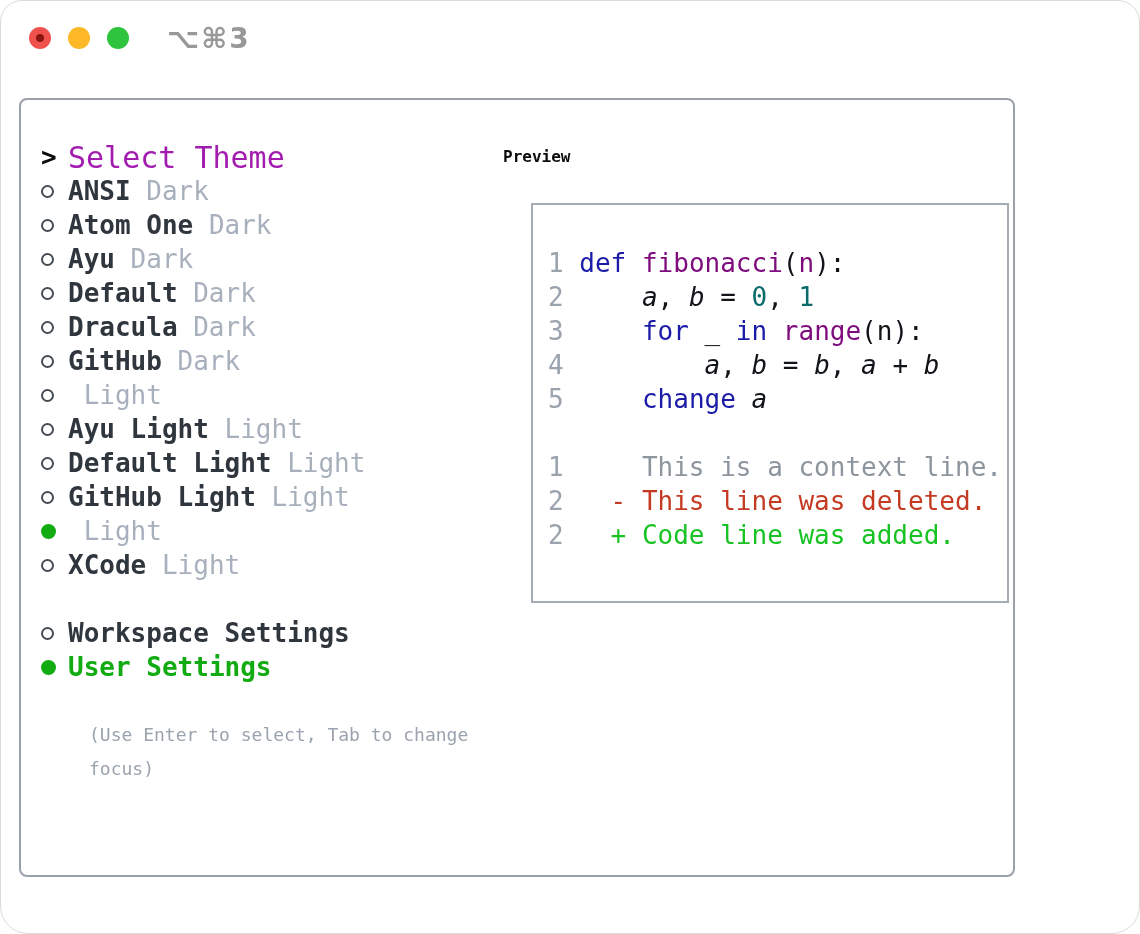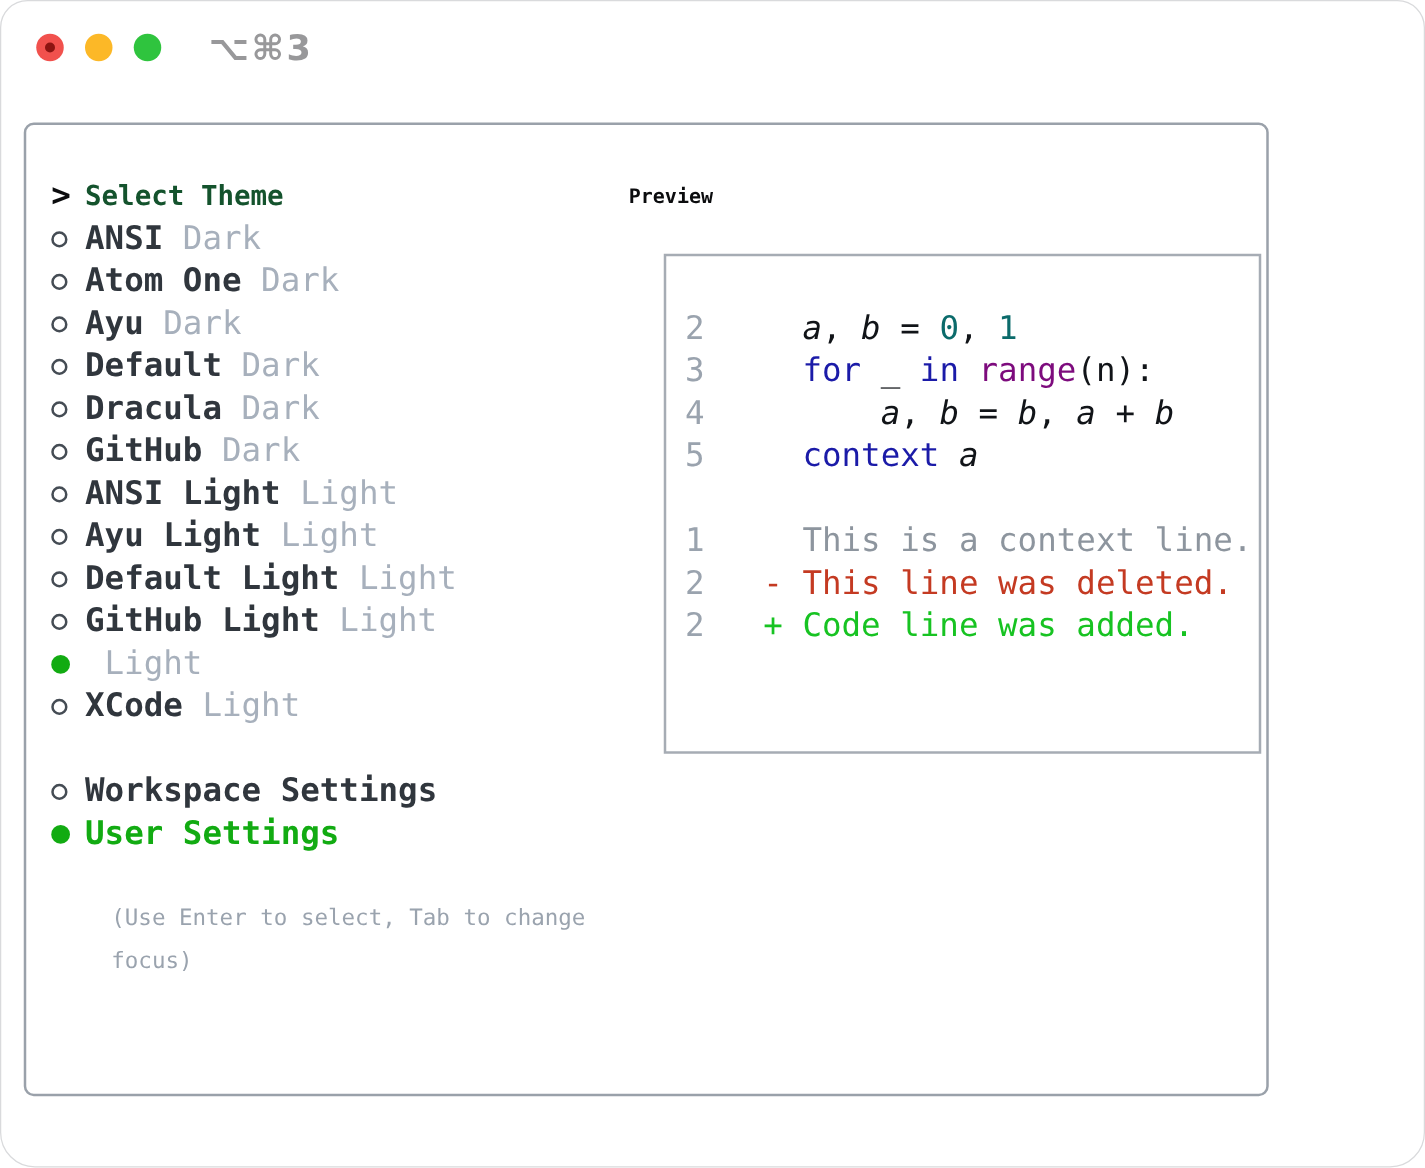--- a/index.html
+++ b/index.html
@@ -32,21 +32,21 @@
   .panel{
     position:absolute;left:18px;top:97px;width:996px;height:779px;
     border:2px solid #9aa1aa;border-radius:8px;box-sizing:border-box;
     background:#ffffff;
   }
   .left-col{position:absolute;left:20px;top:40px;width:450px;}
   .right-col{position:absolute;left:482px;top:40px;width:510px;}
   .row{display:flex;align-items:center;height:34px;font-size:26px;white-space:pre;}
   .icon-col{width:27px;flex:0 0 27px;display:flex;align-items:center;}
   .prompt{font-weight:bold;color:#0b0c0e;font-size:26px;}
-  .heading{font-weight:bold;color:#14532d;font-size:22px;}
+  .heading{font-weight:normal;color:#a21caf;font-size:30px;}
   .subheading{color:#1b1f24;font-size:26px;}
   .radio{width:13px;height:13px;border:2px solid #454c54;border-radius:50%;box-sizing:border-box;background:transparent;}
   .radio.sel{width:15px;height:15px;border:none;background:#12ab12;}
   .opt-label{color:#30363d;font-weight:bold;}
   .opt-label.sel{color:#12ab12;}
   .opt-variant{color:#a7b0bc;margin-left:1ch;}
   .spacer{height:34px;}
   .hint{color:#9aa3ae;font-size:18px;line-height:34px;white-space:normal;margin-left:48px;}
   
   .preview-heading{font-weight:bold;color:#0b0c0e;font-size:16px;height:34px;line-height:34px;}
@@ -88,21 +88,21 @@
         <span class="heading">Select Theme</span>
       </div>
 
       <div id="theme-list">
           <div class="row"><span class="icon-col"><span class="radio"></span></span><span class="opt-label">ANSI</span><span class="opt-variant">Dark</span></div>
           <div class="row"><span class="icon-col"><span class="radio"></span></span><span class="opt-label">Atom One</span><span class="opt-variant">Dark</span></div>
           <div class="row"><span class="icon-col"><span class="radio"></span></span><span class="opt-label">Ayu</span><span class="opt-variant">Dark</span></div>
           <div class="row"><span class="icon-col"><span class="radio"></span></span><span class="opt-label">Default</span><span class="opt-variant">Dark</span></div>
           <div class="row"><span class="icon-col"><span class="radio"></span></span><span class="opt-label">Dracula</span><span class="opt-variant">Dark</span></div>
           <div class="row"><span class="icon-col"><span class="radio"></span></span><span class="opt-label">GitHub</span><span class="opt-variant">Dark</span></div>
-          <div class="row"><span class="icon-col"><span class="radio"></span></span><span class="opt-label">ANSI Light</span><span class="opt-variant">Light</span></div>
+          <div class="row"><span class="icon-col"><span class="radio"></span></span><span class="opt-variant">Light</span></div>
           <div class="row"><span class="icon-col"><span class="radio"></span></span><span class="opt-label">Ayu Light</span><span class="opt-variant">Light</span></div>
           <div class="row"><span class="icon-col"><span class="radio"></span></span><span class="opt-label">Default Light</span><span class="opt-variant">Light</span></div>
           <div class="row"><span class="icon-col"><span class="radio"></span></span><span class="opt-label">GitHub Light</span><span class="opt-variant">Light</span></div>
           <div class="row"><span class="icon-col"><span class="radio sel"></span></span><span class="opt-variant">Light</span></div>
           <div class="row"><span class="icon-col"><span class="radio"></span></span><span class="opt-label">XCode</span><span class="opt-variant">Light</span></div>
         </div>
 
       <div class="spacer"></div>
 
 
@@ -112,24 +112,25 @@
         </div>
 
       <div class="spacer"></div>
 
       <div class="hint">(Use Enter to select, Tab to change focus)</div>
     </div>
 
     <div class="right-col">
       <div class="preview-heading">Preview</div>
       <div class="code-box" id="code-box">
+          <div class="cl"><span class="ln">1</span><span class="tok t-kw">def</span><span class="tok t-pl"> </span><span class="tok t-fn">fibonacci</span><span class="tok t-pl">(</span><span class="tok t-fn">n</span><span class="tok t-pl">):</span></div>
           <div class="cl"><span class="ln">2</span><span class="tok t-pl">    </span><span class="tok t-var">a</span><span class="tok t-pl">, </span><span class="tok t-var">b</span><span class="tok t-pl"> = </span><span class="tok t-num">0</span><span class="tok t-pl">, </span><span class="tok t-num">1</span></div>
           <div class="cl"><span class="ln">3</span><span class="tok t-pl">    </span><span class="tok t-kw">for</span><span class="tok t-pl"> _ </span><span class="tok t-kw">in</span><span class="tok t-pl"> </span><span class="tok t-fn">range</span><span class="tok t-pl">(n):</span></div>
           <div class="cl"><span class="ln">4</span><span class="tok t-pl">        </span><span class="tok t-var">a</span><span class="tok t-pl">, </span><span class="tok t-var">b</span><span class="tok t-pl"> = </span><span class="tok t-var">b</span><span class="tok t-pl">, </span><span class="tok t-var">a</span><span class="tok t-pl"> + </span><span class="tok t-var">b</span></div>
-          <div class="cl"><span class="ln">5</span><span class="tok t-pl">    </span><span class="tok t-kw">context</span><span class="tok t-pl"> </span><span class="tok t-var">a</span></div>
+          <div class="cl"><span class="ln">5</span><span class="tok t-pl">    </span><span class="tok t-kw">change</span><span class="tok t-pl"> </span><span class="tok t-var">a</span></div>
           <div class="cl"><span class="ln"></span></div>
           <div class="cl"><span class="ln">1</span><span class="tok t-ctx">    This is a context line.</span></div>
           <div class="cl"><span class="ln">2</span><span class="tok t-del">  - This line was deleted.</span></div>
           <div class="cl"><span class="ln">2</span><span class="tok t-add">  + Code line was added.</span></div>
         </div>
     </div>
 
   </div>
 </div>
 

